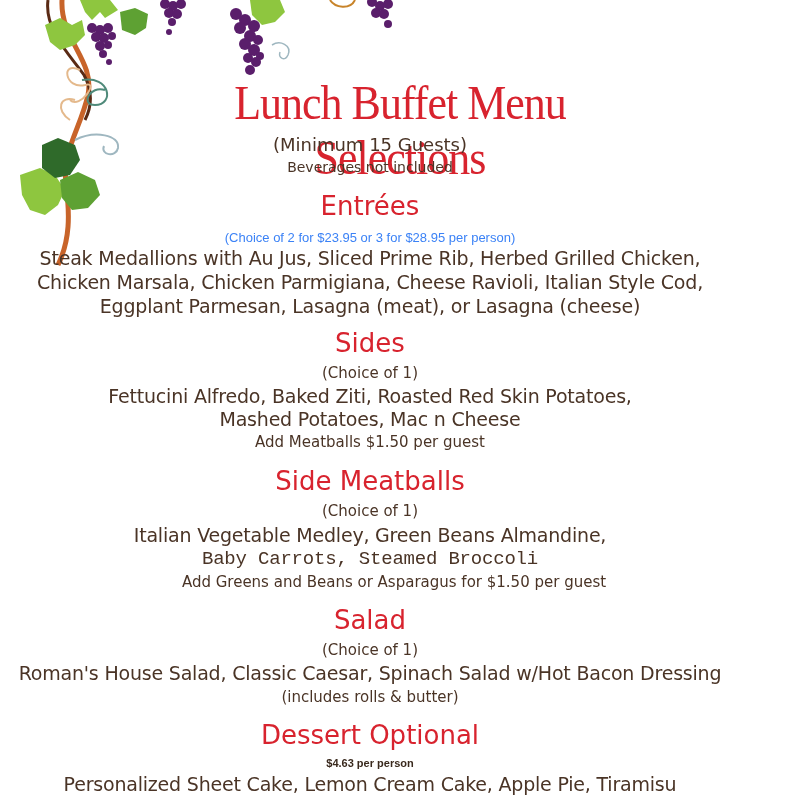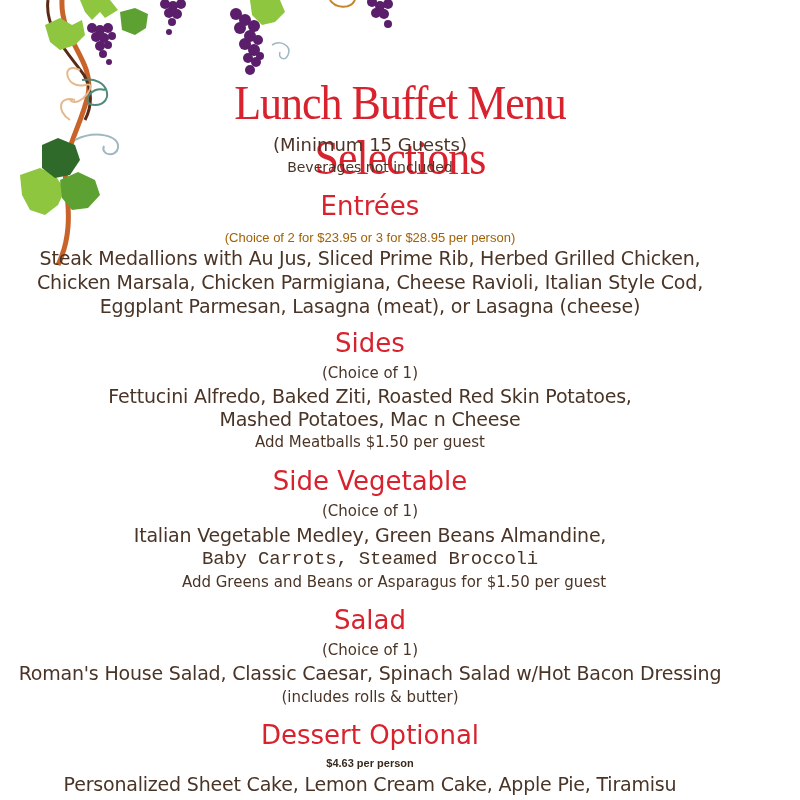--- a/index.html
+++ b/index.html
@@ -52,21 +52,21 @@
     .sub-lg { font-size: 18px; color: #4a3426; }
     .sub-sm { font-size: 14px; color: #4a3426; }
     .heading {
       font-size: 26px;
       color: #d8232e;
       font-family: "DejaVu Sans", sans-serif;
     }
     .price-note {
       font-family: "Liberation Sans", sans-serif;
       font-size: 13px;
-      color: #a16207;
+      color: #3b82f6;
     }
     .price-bold {
       font-family: "Liberation Sans", sans-serif;
       font-size: 11px;
       font-weight: bold;
       color: #3a2a1e;
     }
     .items {
       font-size: 19px;
       color: #4a3426;
@@ -162,21 +162,21 @@
 
   <section>
     <div class="line heading" style="top:328px;">Sides</div>
     <div class="line note" style="top:364px;">(Choice of 1)</div>
     <div class="line items" style="top:385px;">Fettucini Alfredo, Baked Ziti, Roasted Red Skin Potatoes,</div>
     <div class="line items" style="top:408px;">Mashed Potatoes, Mac n Cheese</div>
     <div class="line note" style="top:433px;">Add Meatballs $1.50 per guest</div>
   </section>
 
   <section>
-    <div class="line heading" style="top:466px;">Side Vegetable</div>
+    <div class="line heading" style="top:466px;">Side Meatballs</div>
     <div class="line note" style="top:502px;">(Choice of 1)</div>
     <div class="line items" style="top:524px;">Italian Vegetable Medley, Green Beans Almandine,</div>
     <div class="line items" style="top:548px;font-family:Liberation Mono, monospace;">Baby Carrots, Steamed Broccoli</div>
     <div class="line note" style="top:573px;padding-left:24px;">Add Greens and Beans or Asparagus for $1.50 per guest</div>
   </section>
 
   <section>
     <div class="line heading" style="top:605px;">Salad</div>
     <div class="line note" style="top:641px;">(Choice of 1)</div>
     <div class="line items" style="top:662px;">Roman's House Salad, Classic Caesar, Spinach Salad w/Hot Bacon Dressing</div>

